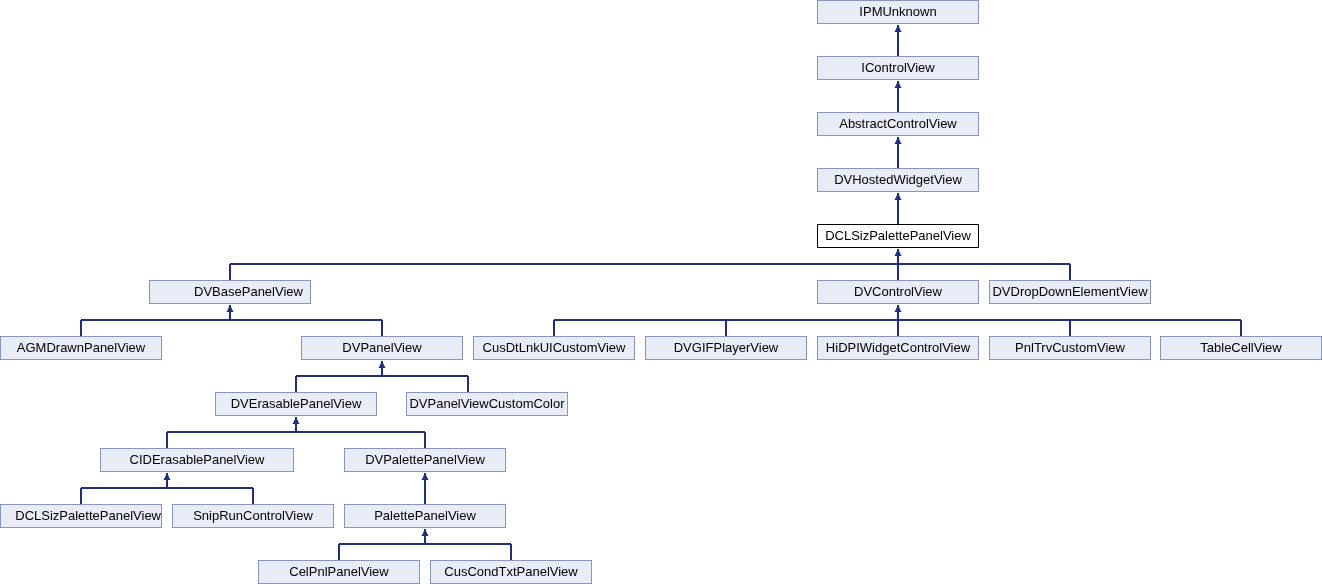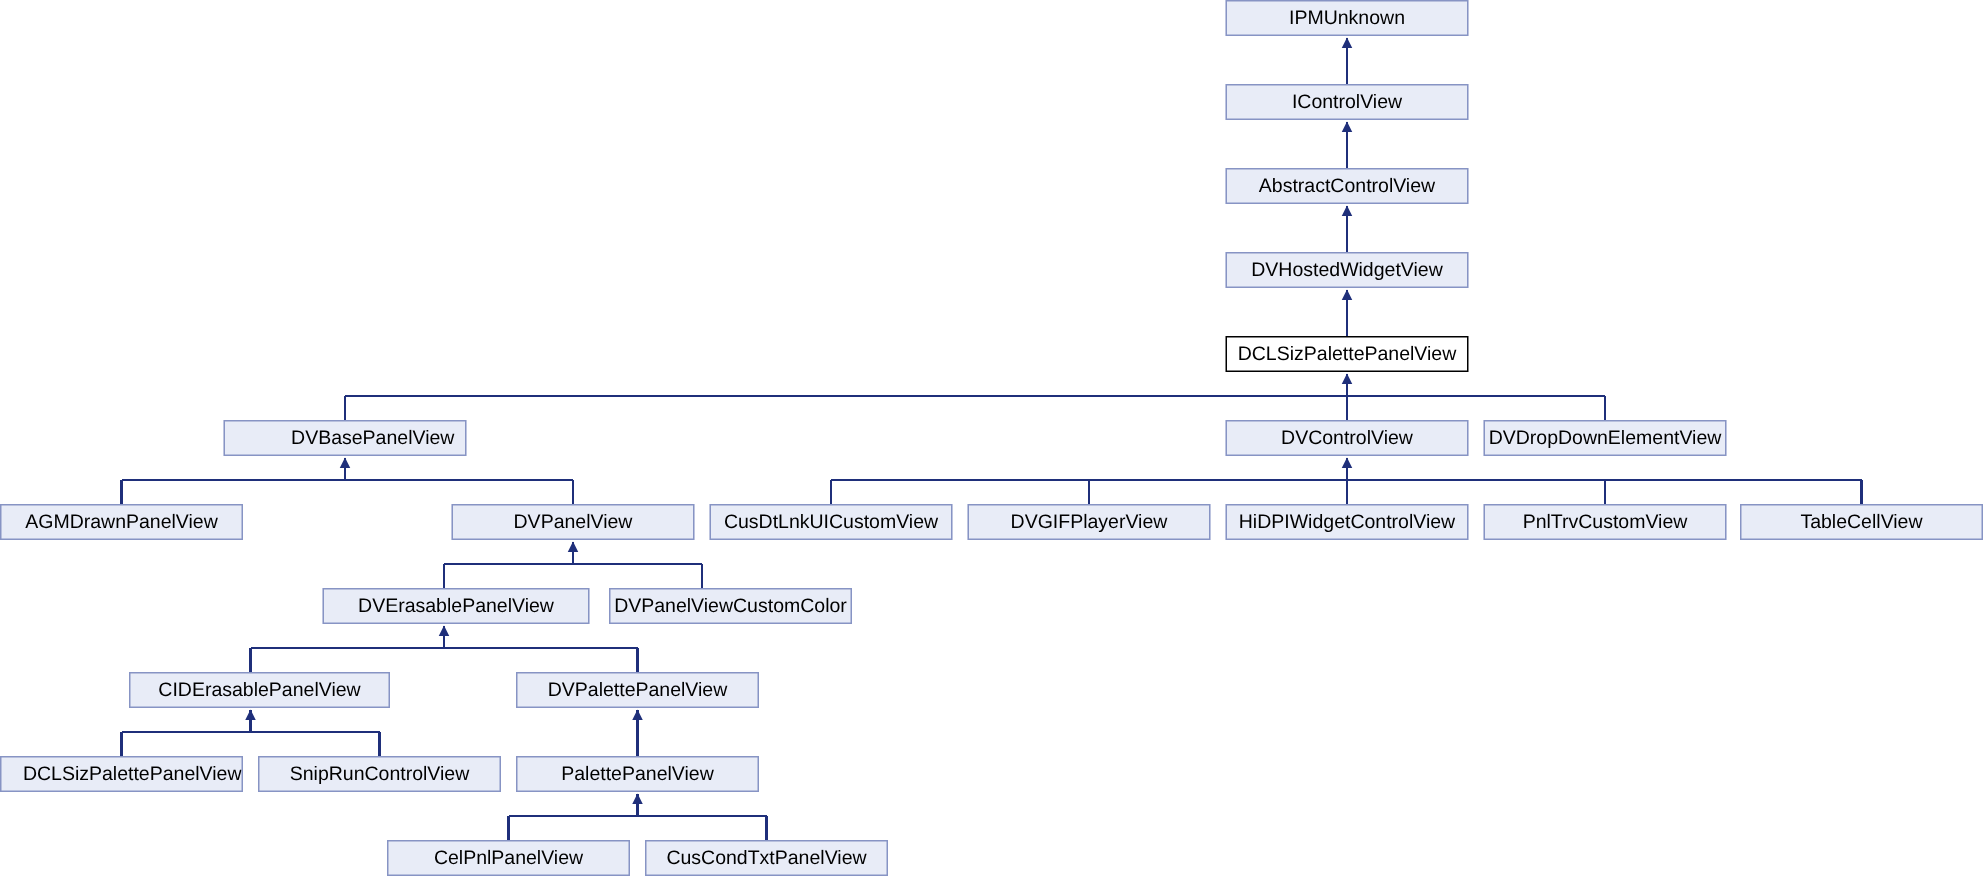--- a/index.html
+++ b/index.html
@@ -107,23 +107,23 @@
       <div class="node" style="left: 149px; top: 280px; width: 162px; padding-left: 37px;"><span>DVBasePanelView</span></div>
       <div class="node" style="left: 817px; top: 280px; width: 162px;"><span>DVControlView</span></div>
       <div class="node" style="left: 989px; top: 280px; width: 162px;"><span>DVDropDownElementView</span></div>
       <div class="node" style="left: 0px; top: 336px; width: 162px;"><span>AGMDrawnPanelView</span></div>
       <div class="node" style="left: 301px; top: 336px; width: 162px;"><span>DVPanelView</span></div>
       <div class="node" style="left: 473px; top: 336px; width: 162px;"><span>CusDtLnkUICustomView</span></div>
       <div class="node" style="left: 645px; top: 336px; width: 162px;"><span>DVGIFPlayerView</span></div>
       <div class="node" style="left: 817px; top: 336px; width: 162px;"><span>HiDPIWidgetControlView</span></div>
       <div class="node" style="left: 989px; top: 336px; width: 162px;"><span>PnlTrvCustomView</span></div>
       <div class="node" style="left: 1160px; top: 336px; width: 162px;"><span>TableCellView</span></div>
-      <div class="node" style="left: 215px; top: 392px; width: 178px;"><span>DVErasablePanelView</span></div>
+      <div class="node" style="left: 215px; top: 392px; width: 162px;"><span>DVErasablePanelView</span></div>
       <div class="node" style="left: 406px; top: 392px; width: 162px;"><span>DVPanelViewCustomColor</span></div>
-      <div class="node" style="left: 86px; top: 448px; width: 174px;"><span>CIDErasablePanelView</span></div>
+      <div class="node" style="left: 100px; top: 448px; width: 194px;"><span>CIDErasablePanelView</span></div>
       <div class="node" style="left: 344px; top: 448px; width: 162px;"><span>DVPalettePanelView</span></div>
       <div class="node" style="left: 0px; top: 504px; width: 162px; text-align: right;"><span>DCLSizPalettePanelView</span></div>
       <div class="node" style="left: 172px; top: 504px; width: 162px;"><span>SnipRunControlView</span></div>
       <div class="node" style="left: 344px; top: 504px; width: 162px;"><span>PalettePanelView</span></div>
       <div class="node" style="left: 258px; top: 560px; width: 162px;"><span>CelPnlPanelView</span></div>
       <div class="node" style="left: 430px; top: 560px; width: 162px; text-align: center;"><span>CusCondTxtPanelView</span></div>
     </div>
 </div>
 
 </body></html>

